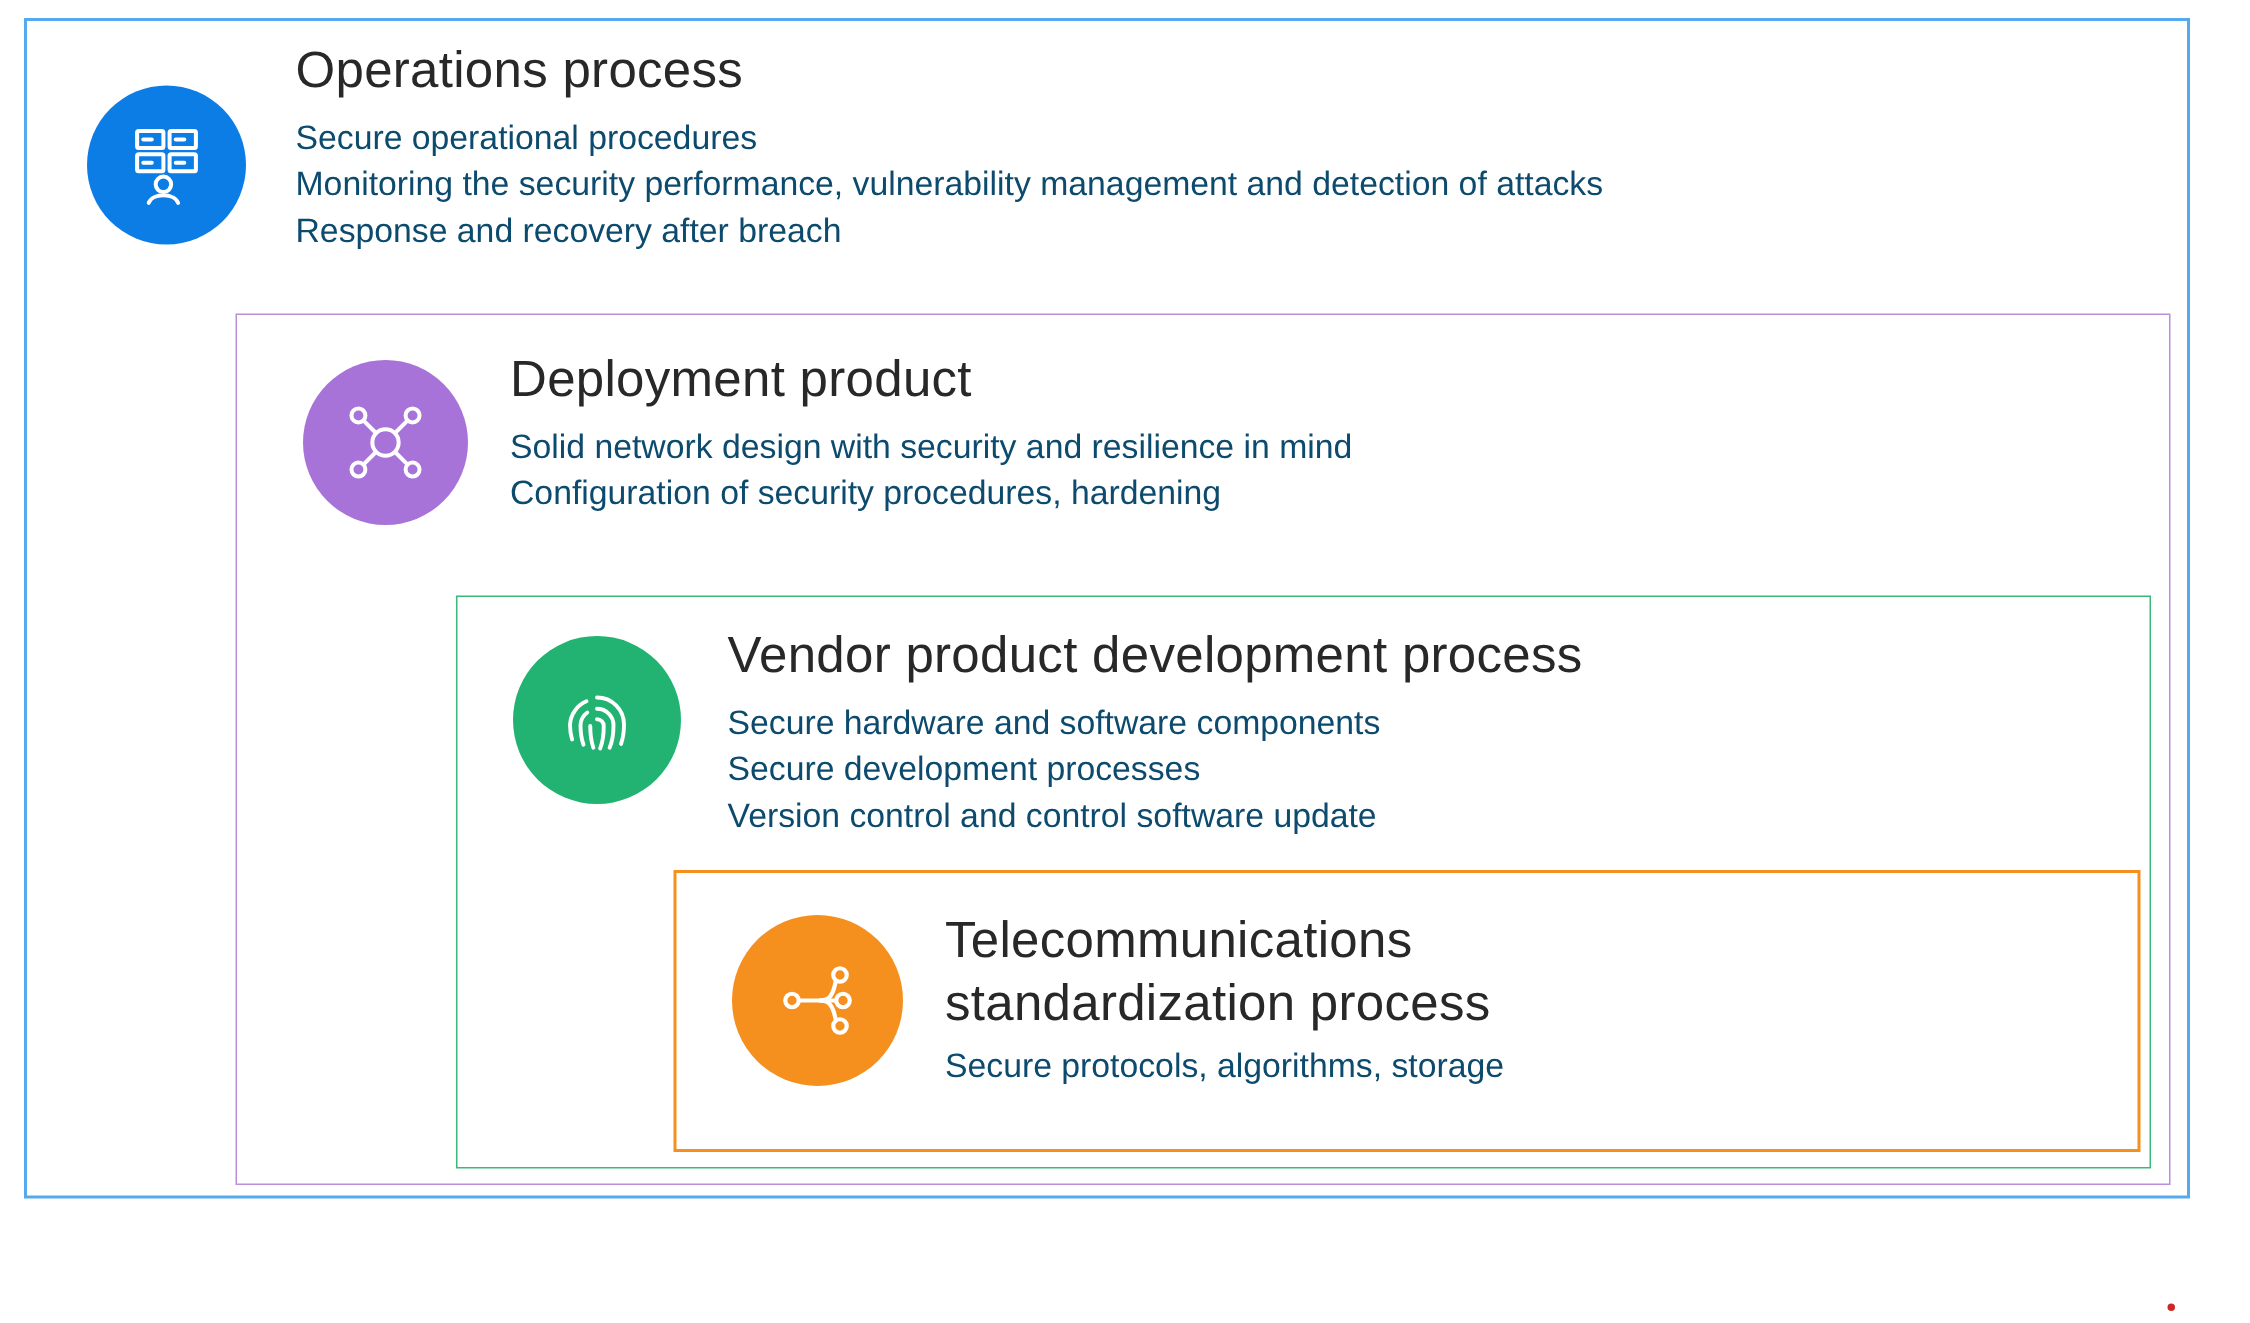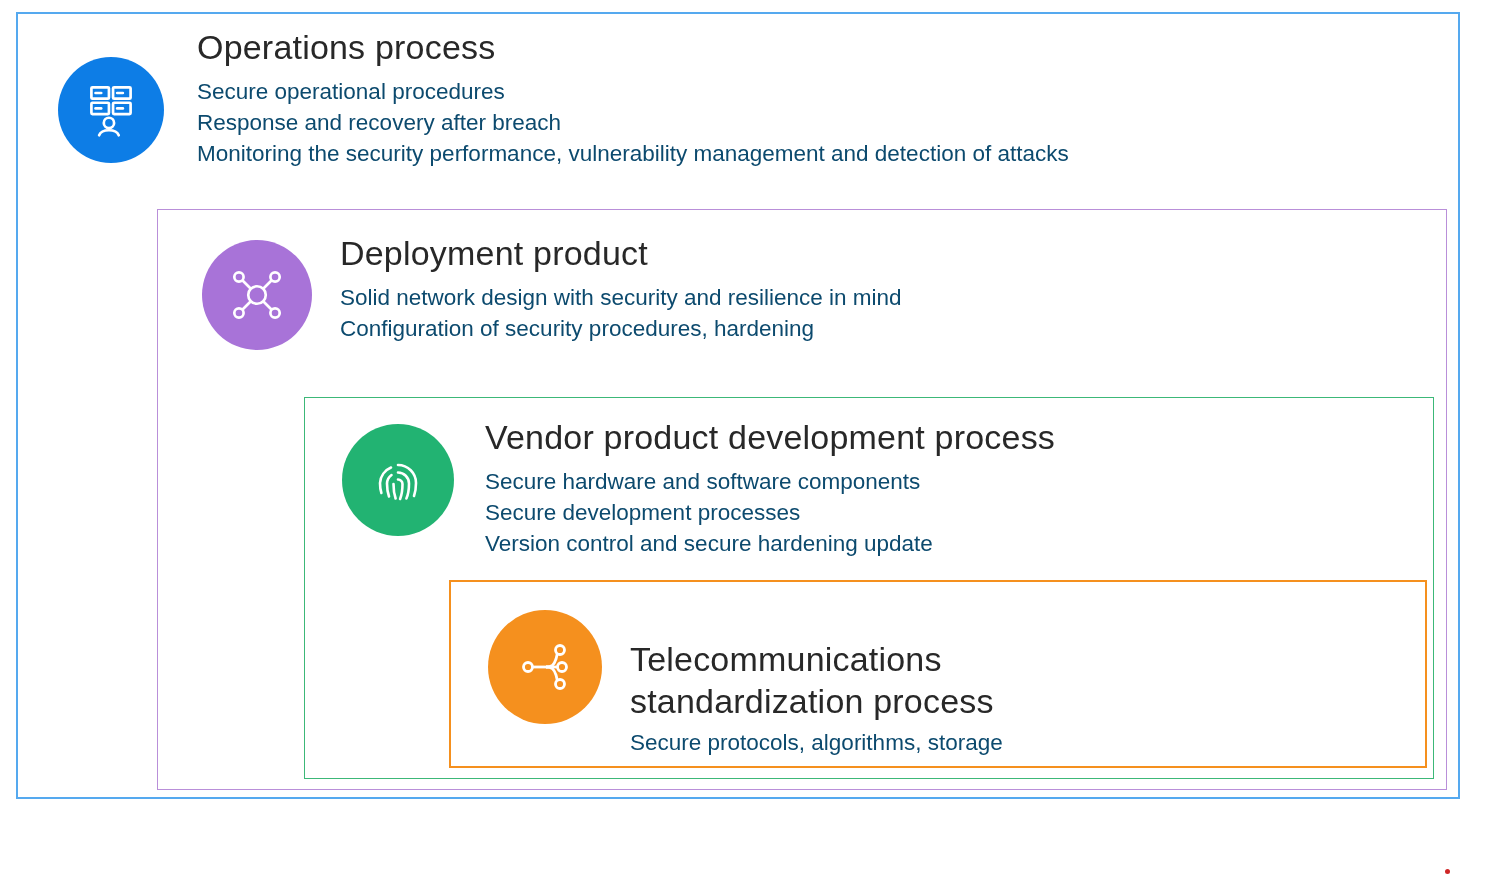--- a/index.html
+++ b/index.html
@@ -49,21 +49,21 @@
   .text-block .title.two-line { line-height: 42px; margin-bottom: 5px; }
   .text-block .line {
     font-size: 22.5px;
     line-height: 31px;
     color: #0c4a6e;
   }
 
   .tb-operations { left: 197px; top: 28px; }
   .tb-deployment { left: 340px; top: 234px; }
   .tb-vendor     { left: 485px; top: 418px; }
-  .tb-telecom    { left: 630px; top: 606px; margin-top: 32px; }
+  .tb-telecom    { left: 630px; top: 606px; }
 
   .artifact-dot {
     position: absolute;
     left: 1445px;
     top: 869px;
     width: 5px;
     height: 5px;
     background: #cf2626;
     border-radius: 50%;
   }
@@ -139,35 +139,35 @@
         <line x1="33" y1="32" x2="44.5" y2="32"></line>
         <path d="M33 32 c6 0 8 -2 10 -8 l1.2 -4.8"></path>
         <path d="M33 32 c6 0 8 2 10 8 l1.2 4.8"></path>
       </g>
     </svg>
   </div>
 
   <div class="text-block tb-operations">
     <div class="title">Operations process</div>
     <div class="line">Secure operational procedures</div>
+    <div class="line">Monitoring the security performance, vulnerability management and detection of attacks</div>
     <div class="line">Response and recovery after breach</div>
-    <div class="line">Monitoring the security performance, vulnerability management and detection of attacks</div>
   </div>
 
   <div class="text-block tb-deployment">
     <div class="title">Deployment product</div>
     <div class="line">Solid network design with security and resilience in mind</div>
     <div class="line">Configuration of security procedures, hardening</div>
   </div>
 
   <div class="text-block tb-vendor">
     <div class="title">Vendor product development process</div>
     <div class="line">Secure hardware and software components</div>
     <div class="line">Secure development processes</div>
-    <div class="line">Version control and secure hardening update</div>
+    <div class="line">Version control and control software update</div>
   </div>
 
   <div class="text-block tb-telecom">
     <div class="title two-line">
       <div>Telecommunications</div>
       <div>standardization process</div>
     </div>
     <div class="line">Secure protocols, algorithms, storage</div>
   </div>
 

